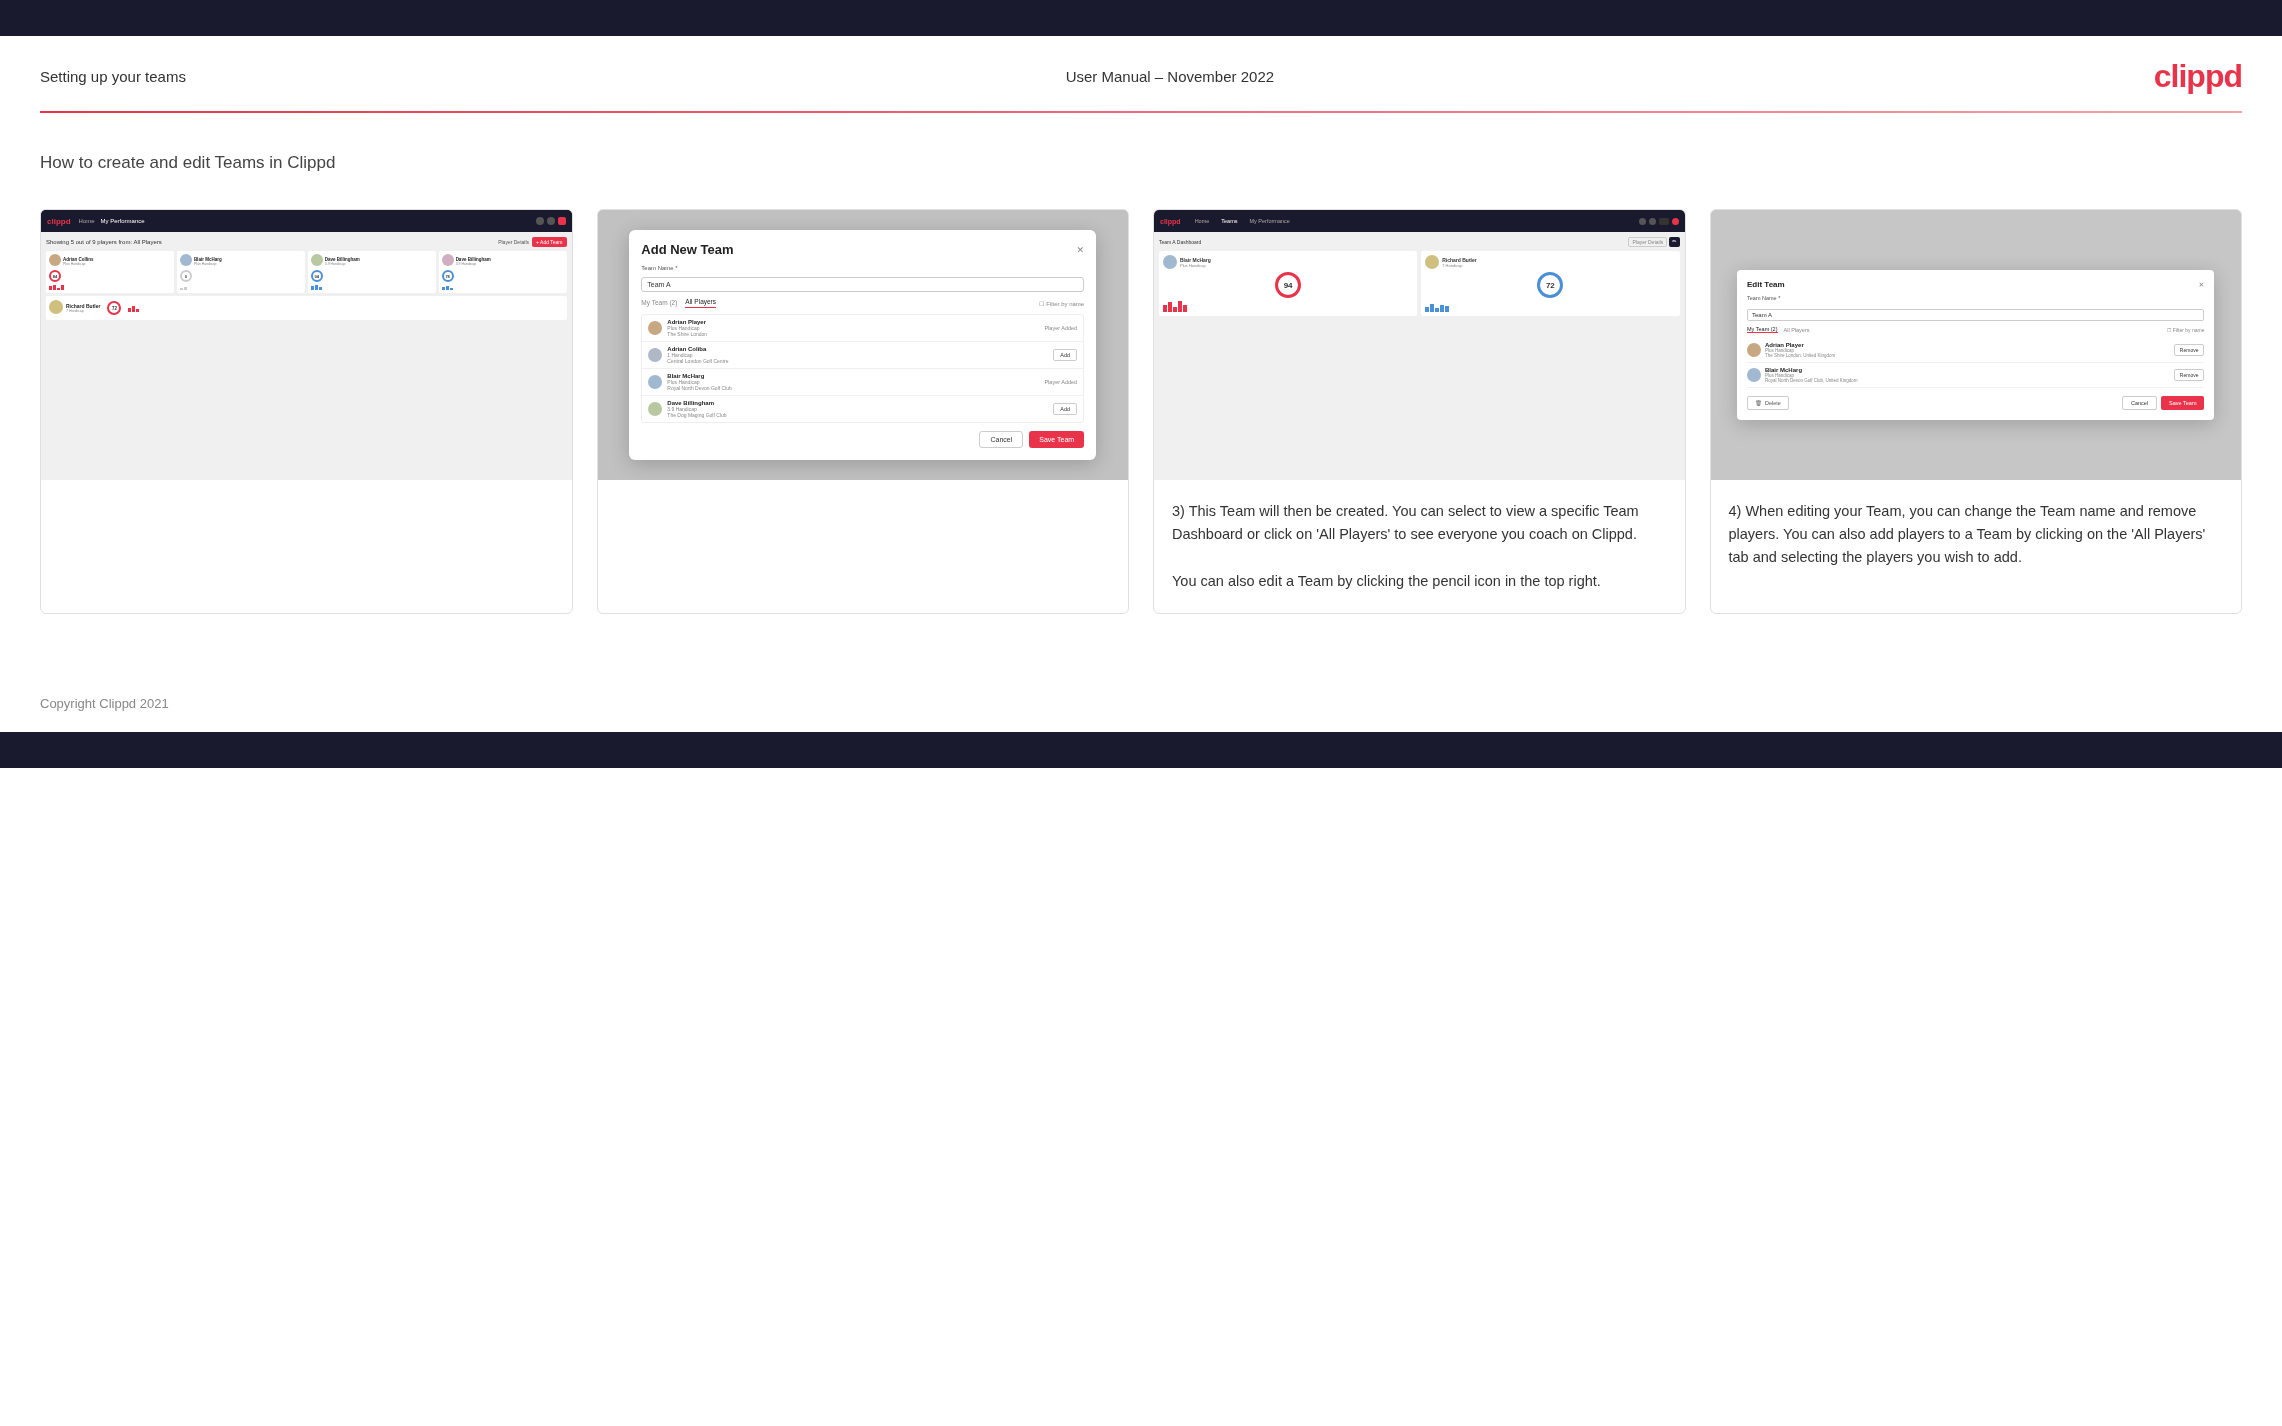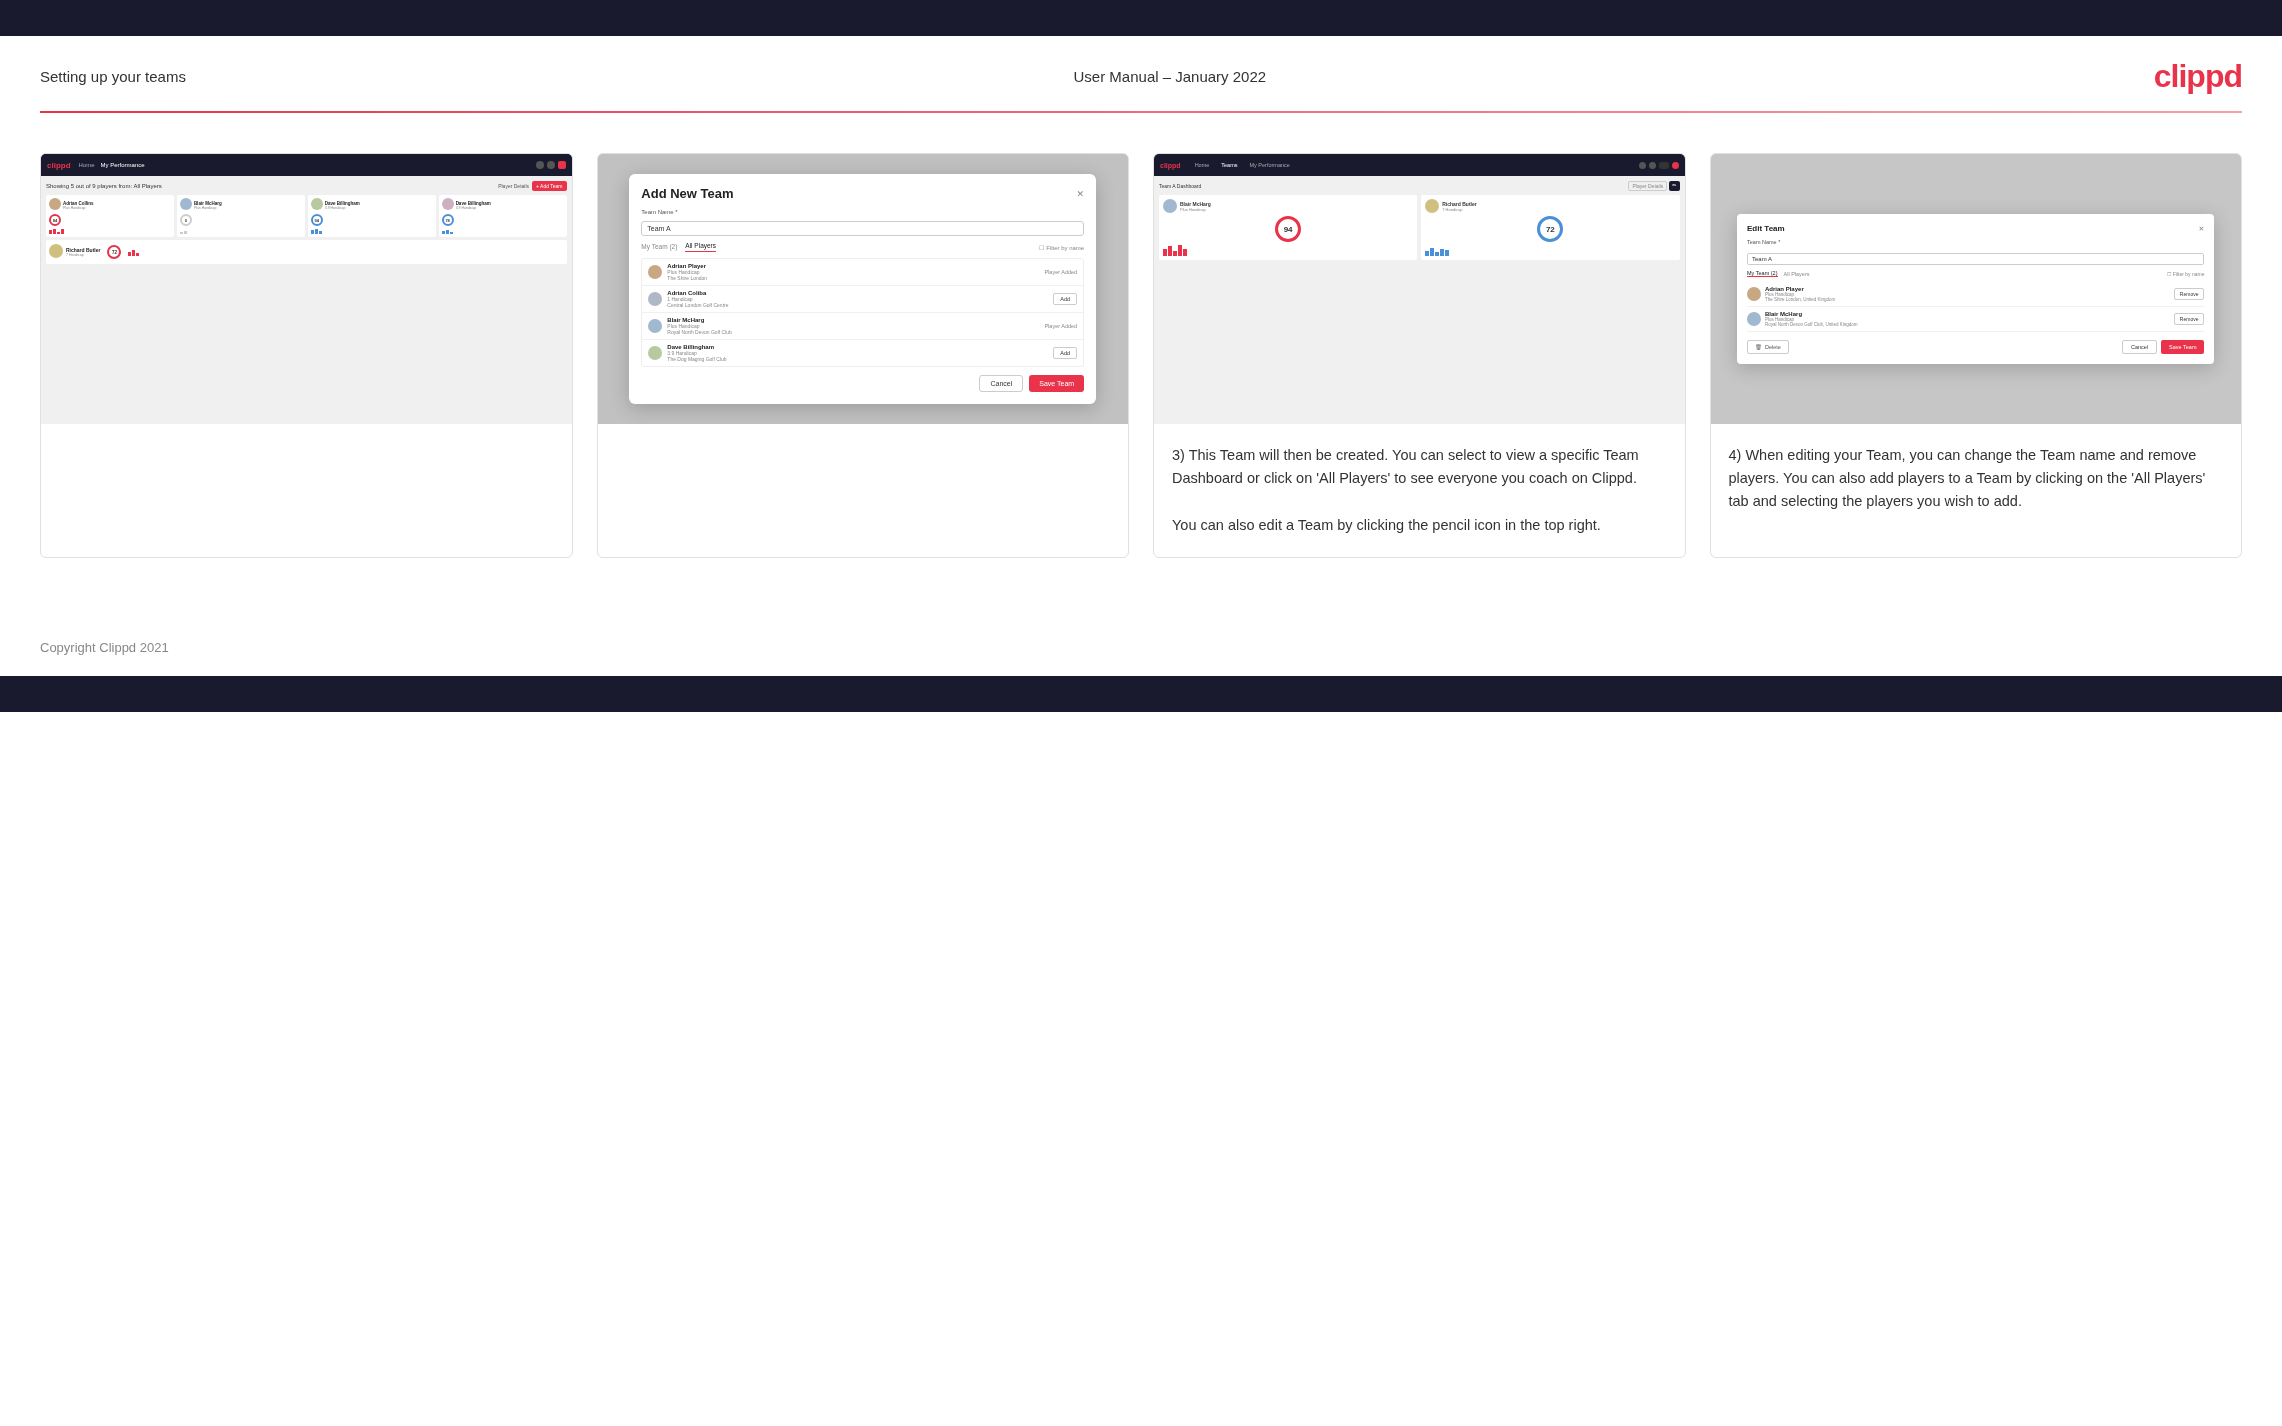--- a/index.html
+++ b/index.html
@@ -517,26 +517,27 @@
       width: 100%;
     }
   </style>
 </head>
 <body>
 
 <div class="top-bar"></div>
 
 <div class="header">
   <span class="header-left">Setting up your teams</span>
-  <span class="header-center">User Manual – January 2022</span>
+  <span class="header-center">User Manual – November 2022</span>
   <span class="header-logo">clippd</span>
 </div>
 <div class="header-divider"></div>
 
 <div class="main">
+  <div class="page-subtitle">How to create and edit Teams in Clippd</div>
 
   <div class="cards-grid">
 
     <div class="card">
       <div class="card-screenshot">
 
         <div class="screenshot-1">
           <div class="ss1-nav">
             <span class="ss1-nav-logo">clippd</span>
             <div class="ss1-nav-items">

